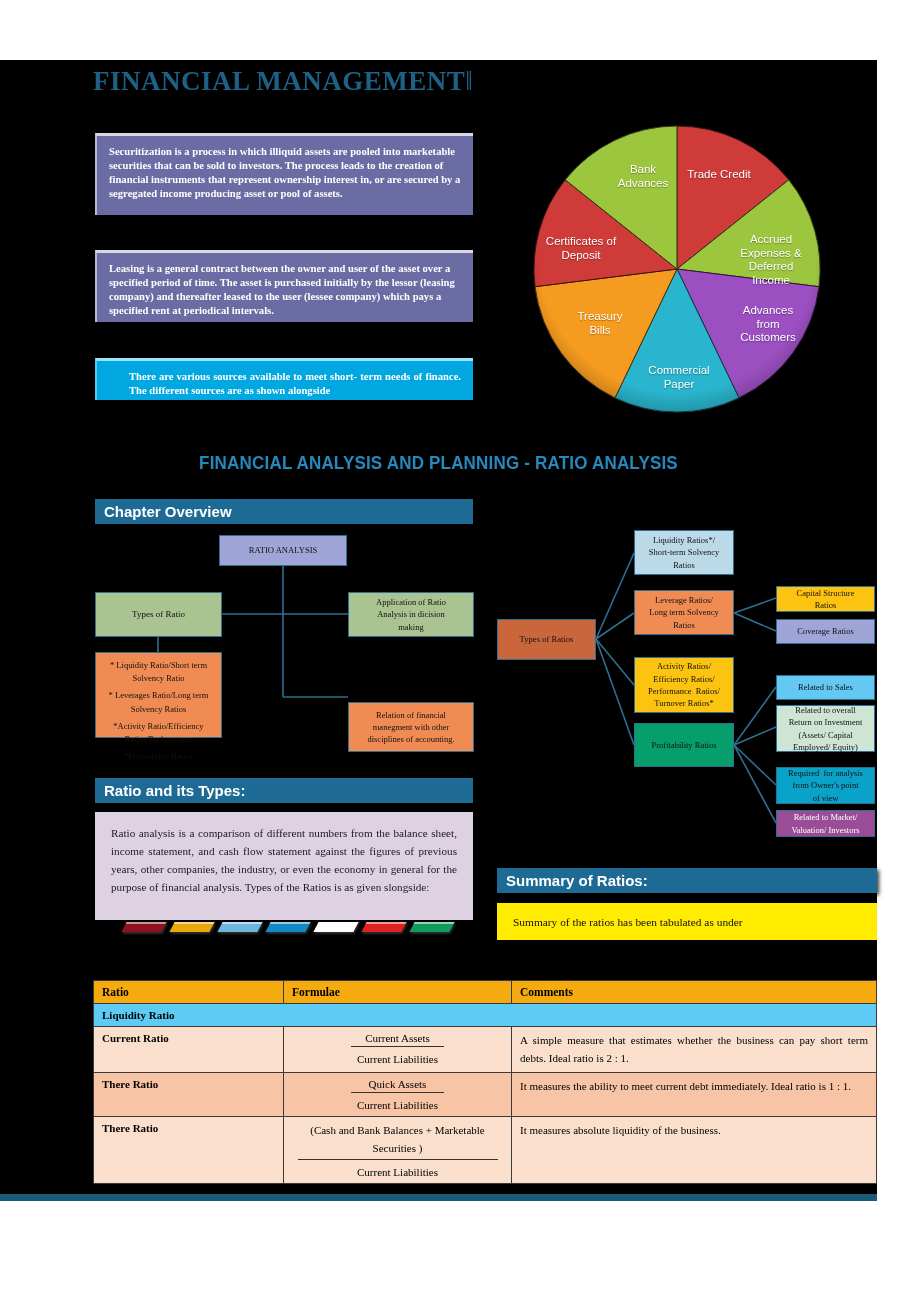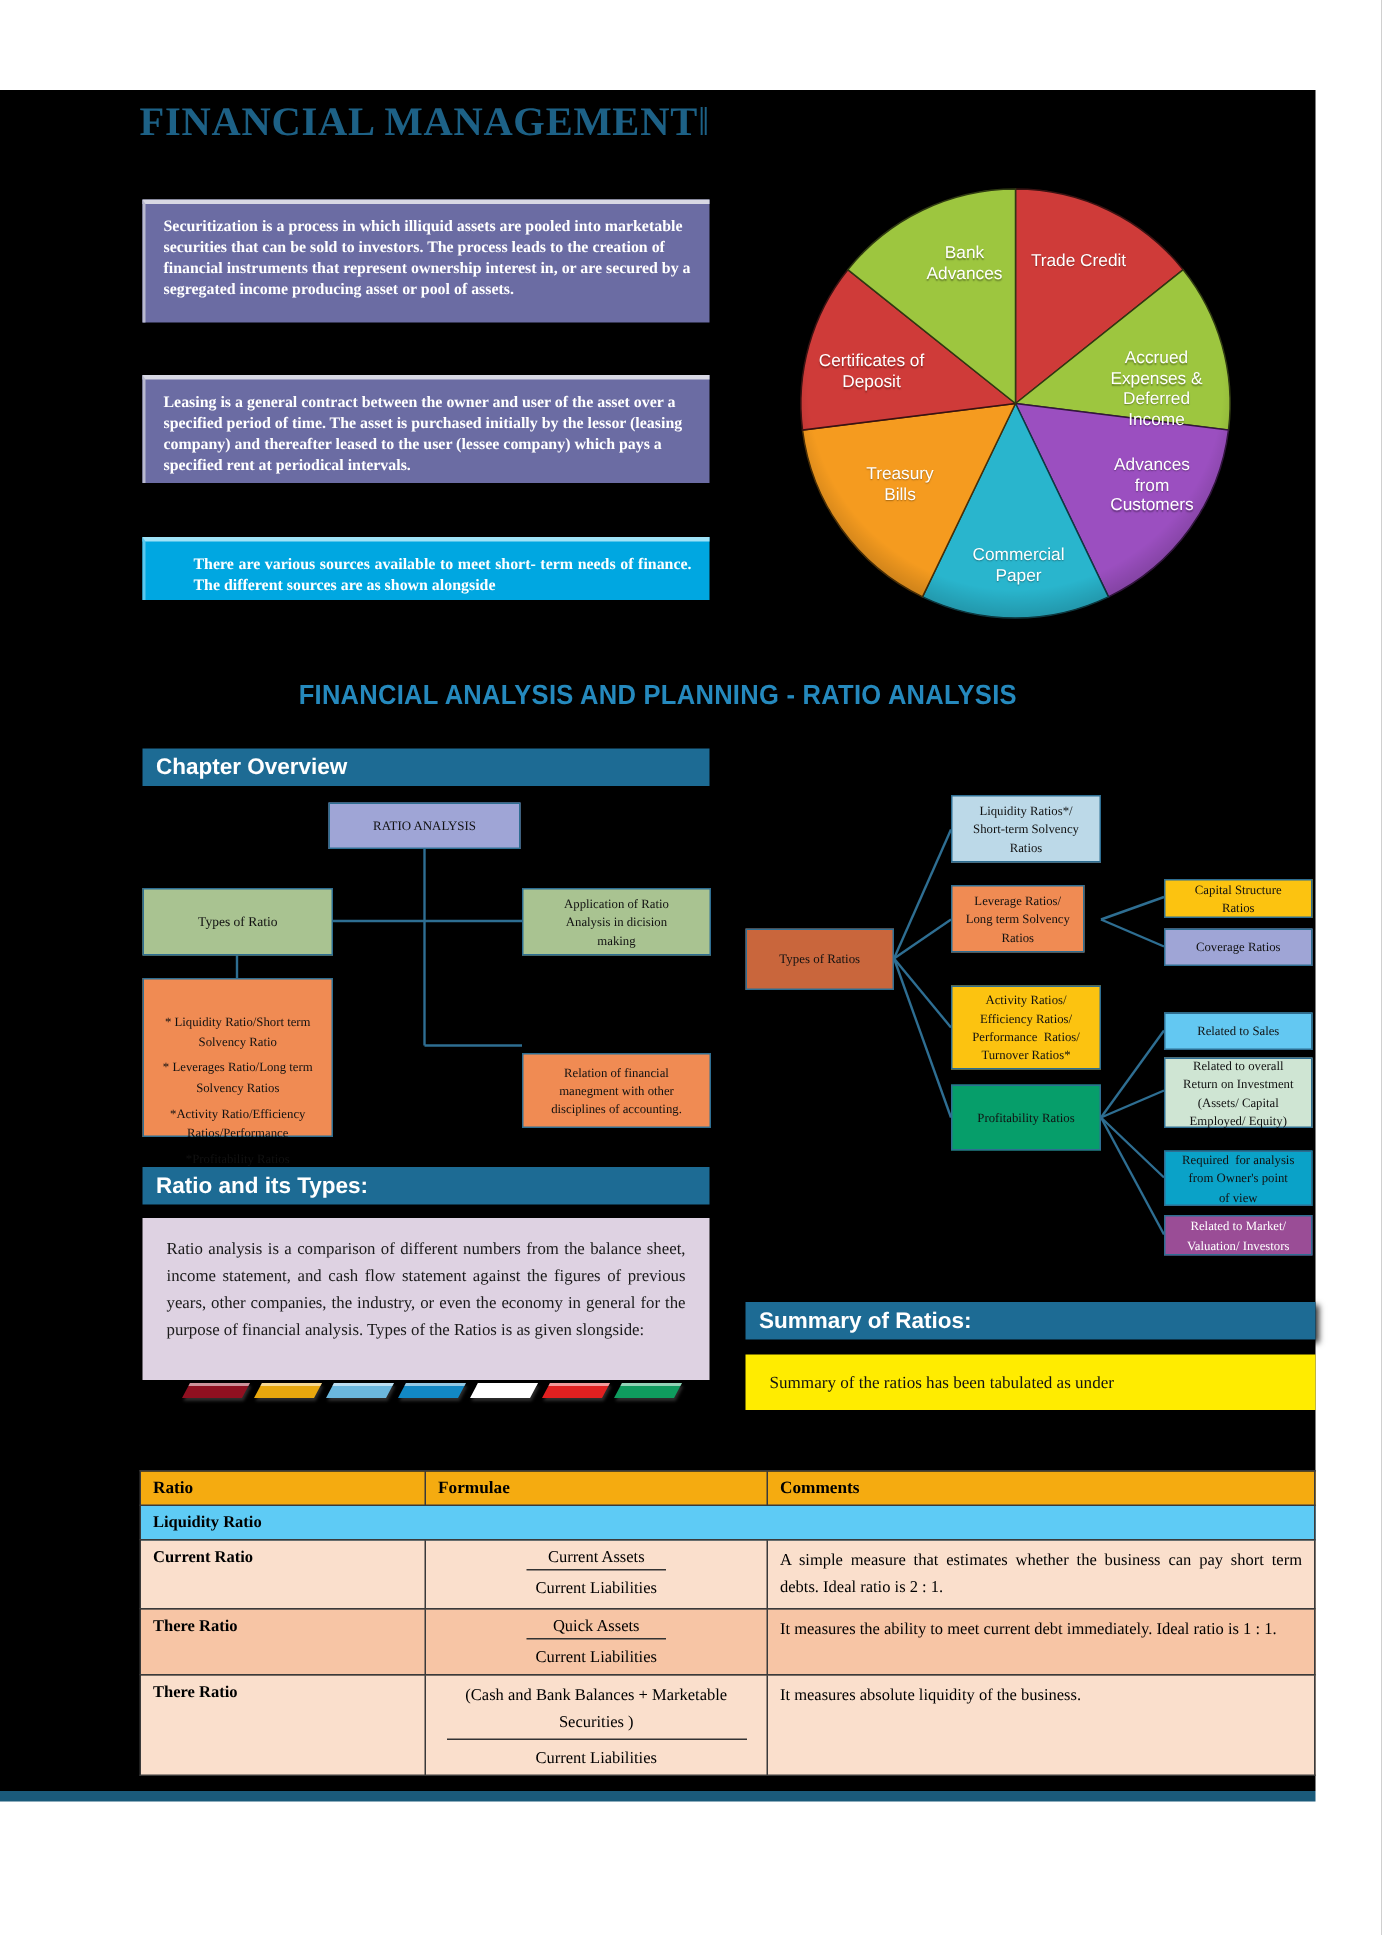--- a/index.html
+++ b/index.html
@@ -256,21 +256,21 @@
   </svg>
 
   <div class="fbox" style="left:219px; top:535px; width:128px; height:31px; background:#9fa5d6; font-size:8.6px;">RATIO ANALYSIS</div>
 
   <div class="fbox" style="left:95px; top:592px; width:127px; height:45px; background:#a9c391; font-size:9px;">Types of Ratio</div>
 
   <div class="fbox" style="left:348px; top:592px; width:126px; height:45px; background:#a9c391;">
     Application of Ratio<br>Analysis in dicision<br>making
   </div>
 
-  <div class="fbox" style="left:95px; top:652px; width:127px; height:106px; background:#f08b53; display:block; padding-top:22px; line-height:1.55;">
+  <div class="fbox" style="left:95px; top:652px; width:127px; height:86px; background:#f08b53; display:block; padding-top:6px; line-height:1.55;">
     <div style="text-align:center;">* Liquidity Ratio/Short term Solvency Ratio</div>
     <div style="text-align:center; margin-top:4px;">* Leverages Ratio/Long term Solvency Ratios</div>
     <div style="text-align:center; margin-top:4px;">*Activity Ratio/Efficiency Ratios/Performance</div>
     <div style="text-align:center; margin-top:4px;">*Profitability Ratios</div>
   </div>
 
   <div class="fbox" style="left:348px; top:671px; width:126px; height:50px; background:#f08b53;margin-top:31px;">
     Relation of financial<br>manegment with other<br>disciplines of accounting.
   </div>
 
@@ -288,21 +288,21 @@
       <line x1="734" y1="745" x2="776" y2="823"></line>
     </g>
   </svg>
 
   <div class="fbox" style="left:497px; top:619px; width:99px; height:41px; background:#c9663c; font-size:8.6px;">Types of Ratios</div>
 
   <div class="fbox" style="left:634px; top:530px; width:100px; height:45px; background:#bcd9e8;">
     Liquidity Ratios*/<br>Short-term Solvency<br>Ratios
   </div>
 
-  <div class="fbox" style="left:634px; top:590px; width:89px; height:45px; background:#f08b53;">
+  <div class="fbox" style="left:634px; top:590px; width:100px; height:45px; background:#f08b53;">
     Leverage Ratios/<br>Long term Solvency<br>Ratios
   </div>
 
   <div class="fbox" style="left:634px; top:657px; width:100px; height:56px; background:#fcc310;">
     Activity Ratios/<br>Efficiency Ratios/<br>Performance&nbsp; Ratios/<br>Turnover Ratios*
   </div>
 
   <div class="fbox" style="left:634px; top:723px; width:100px; height:44px; background:#069e6a;">Profitability Ratios</div>
 
   <div class="fbox" style="left:776px; top:586px; width:99px; height:26px; background:#fcc310;">

